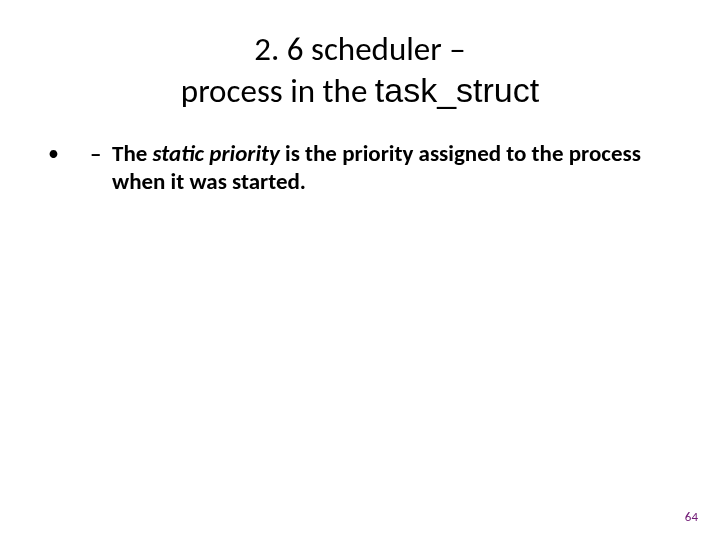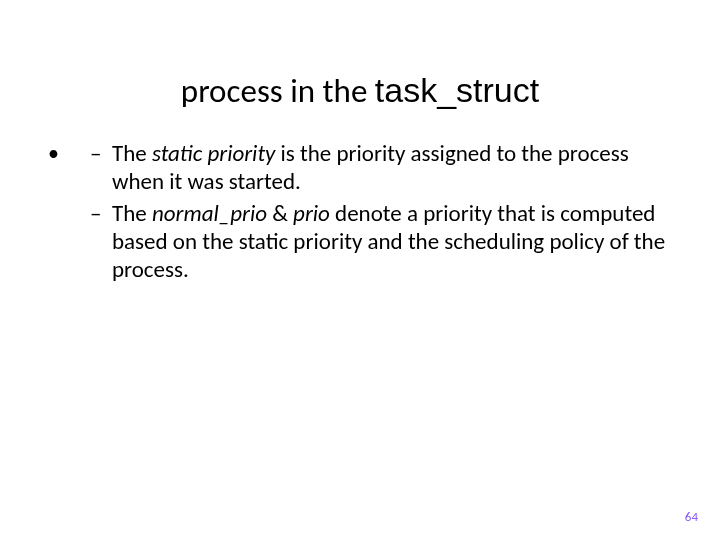--- a/index.html
+++ b/index.html
@@ -39,58 +39,56 @@
     position: absolute;
     left: 2px;
     top: 0;
     font-size: 22px;
     line-height: 1.4;
   }
   ul.level2 {
     list-style: none;
     padding-left: 20px;
     margin-top: 10px;
+    font-weight: bold;
   }
   ul.level2 > li {
     position: relative;
     padding-left: 22px;
     font-size: 23px;
     line-height: 1.22;
     margin-bottom: 4px;
   }
   ul.level2 > li::before {
     content: "–";
     position: absolute;
     left: 0;
     top: 0;
     font-size: 23px;
   }
   .pagenum {
     position: absolute;
     right: 22px;
     bottom: 16px;
     font-size: 13px;
-    color: #8b5cf6;
+    color: #701a75;
   }
   em.term { font-style: italic; }
 </style>
 </head>
 <body>
 
 <div class="title">
-  <br>
+  <span>2. 6 scheduler –</span><br>
   <span>process in the </span><span class="mono">task_struct</span>
 </div>
 
 <ul class="level1">
   <li>
     <ul class="level2">
       <li>
         <span>The </span><em class="term">static priority</em><span> is the priority assigned to the process when it was started.</span>
       </li>
-      <li>
-        <span>The </span><em class="term">normal_prio</em><span> &amp; </span><em class="term">prio</em><span> denote a priority that is computed based on the static priority and the scheduling policy of the process.</span>
-      </li>
     </ul>
   </li>
 </ul>
 
 <div class="pagenum">64</div>
 
 </body></html>

